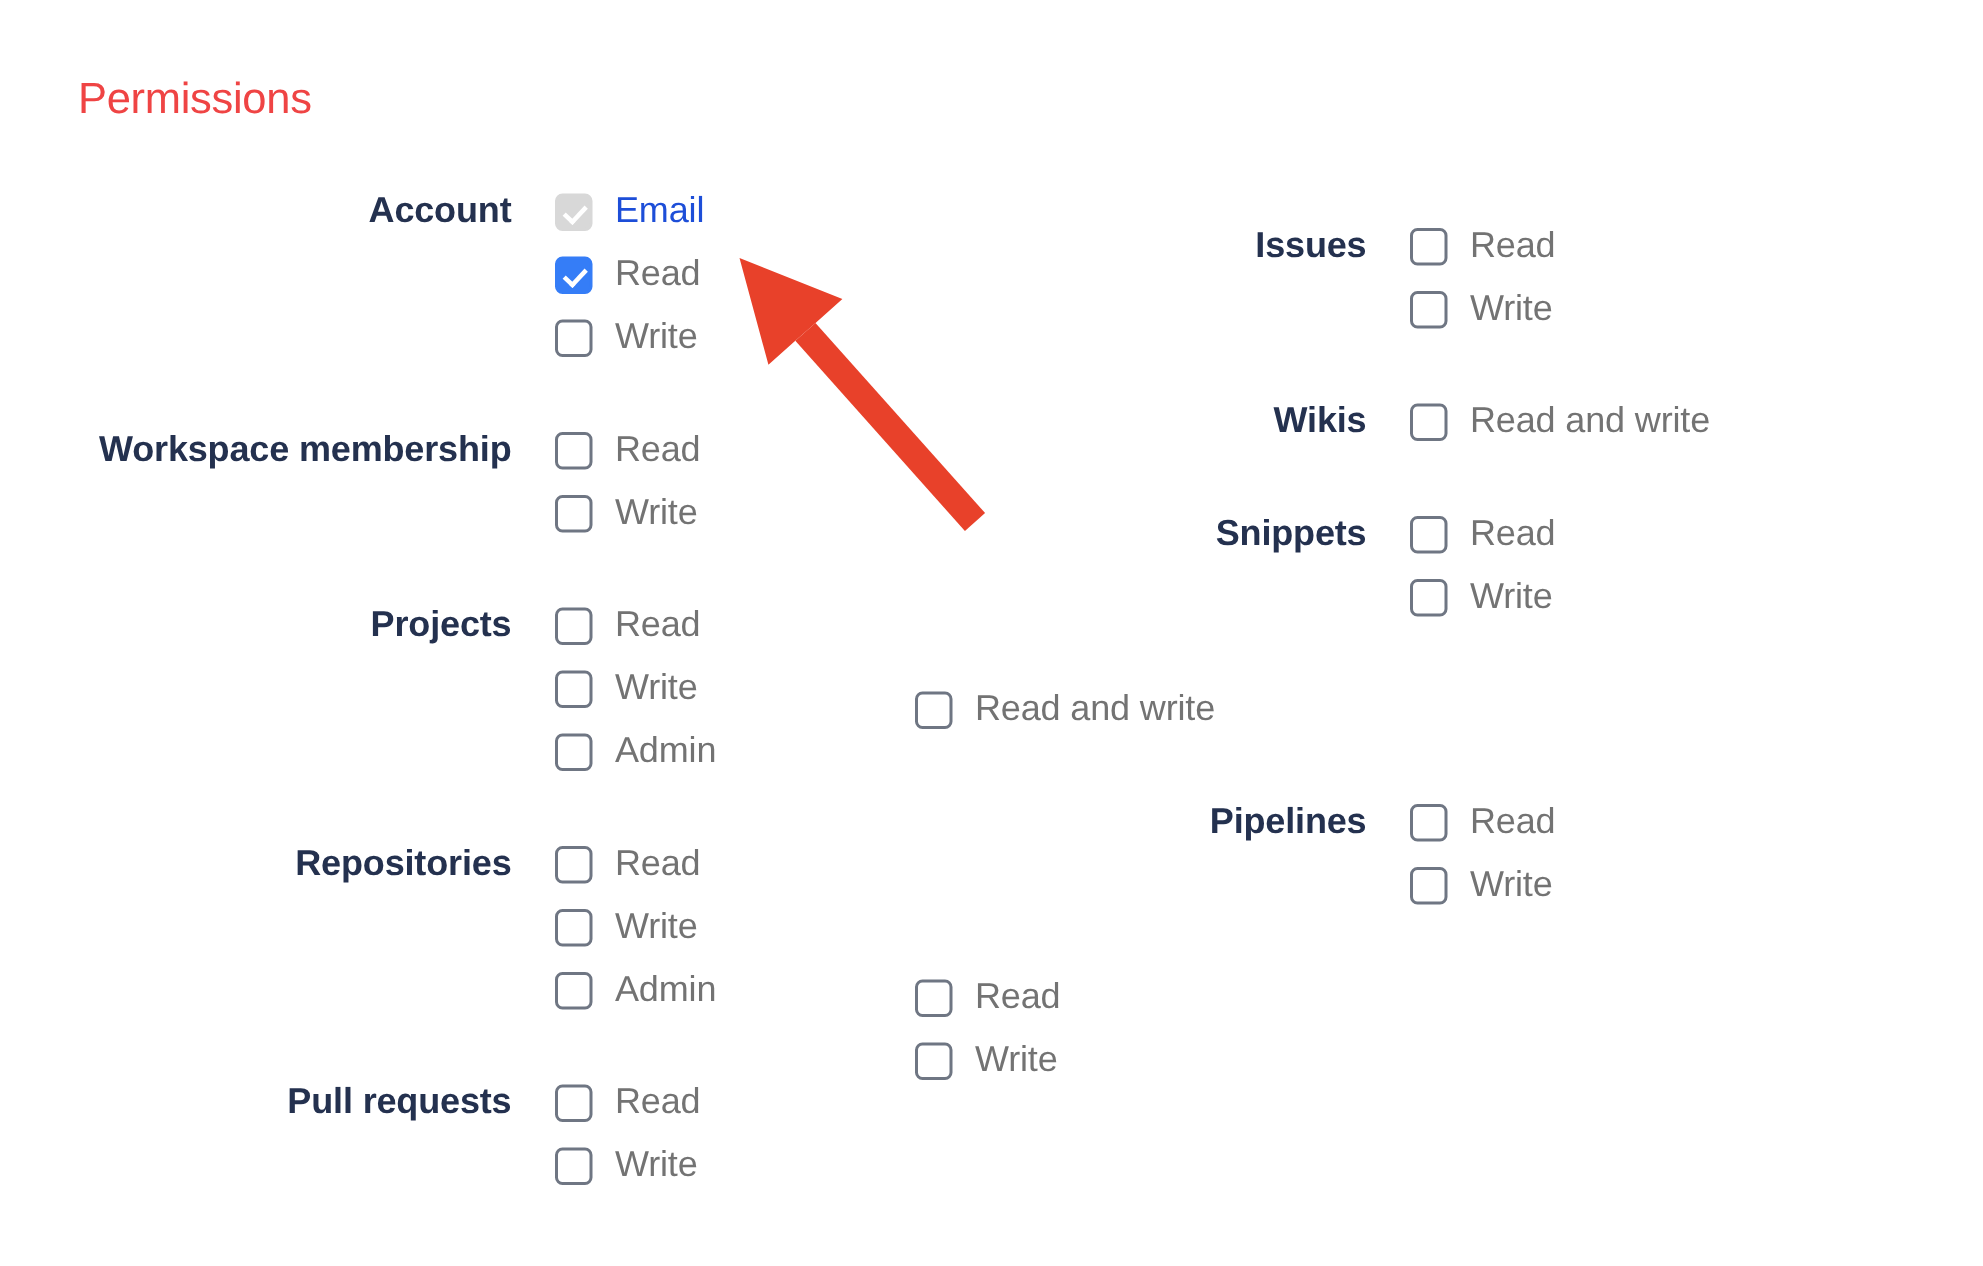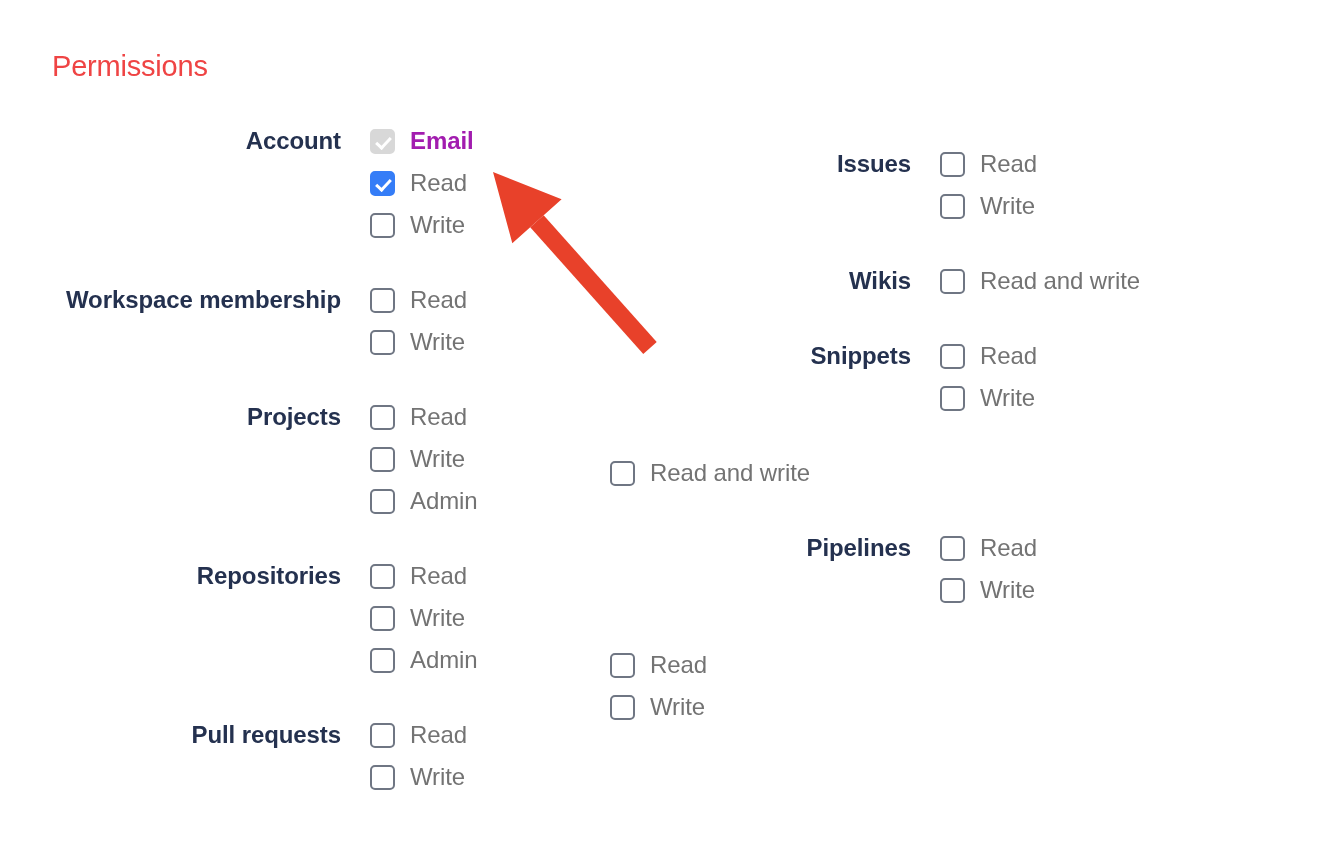--- a/index.html
+++ b/index.html
@@ -107,21 +107,21 @@
   }
 
   .opt-label {
     font-size: 24px;
     color: #737373;
     margin-left: 15px;
     line-height: 30px;
     white-space: nowrap;
     letter-spacing: -0.1px;
   }
-  .opt-row.muted .opt-label { color: #a21caf; font-weight: bold; }
+  .opt-row.muted .opt-label { color: #1d4ed8; }
 
   
   #annotation-arrow {
     position: absolute;
     left: 0;
     top: 0;
     width: 1322px;
     height: 844px;
     pointer-events: none;
   }

